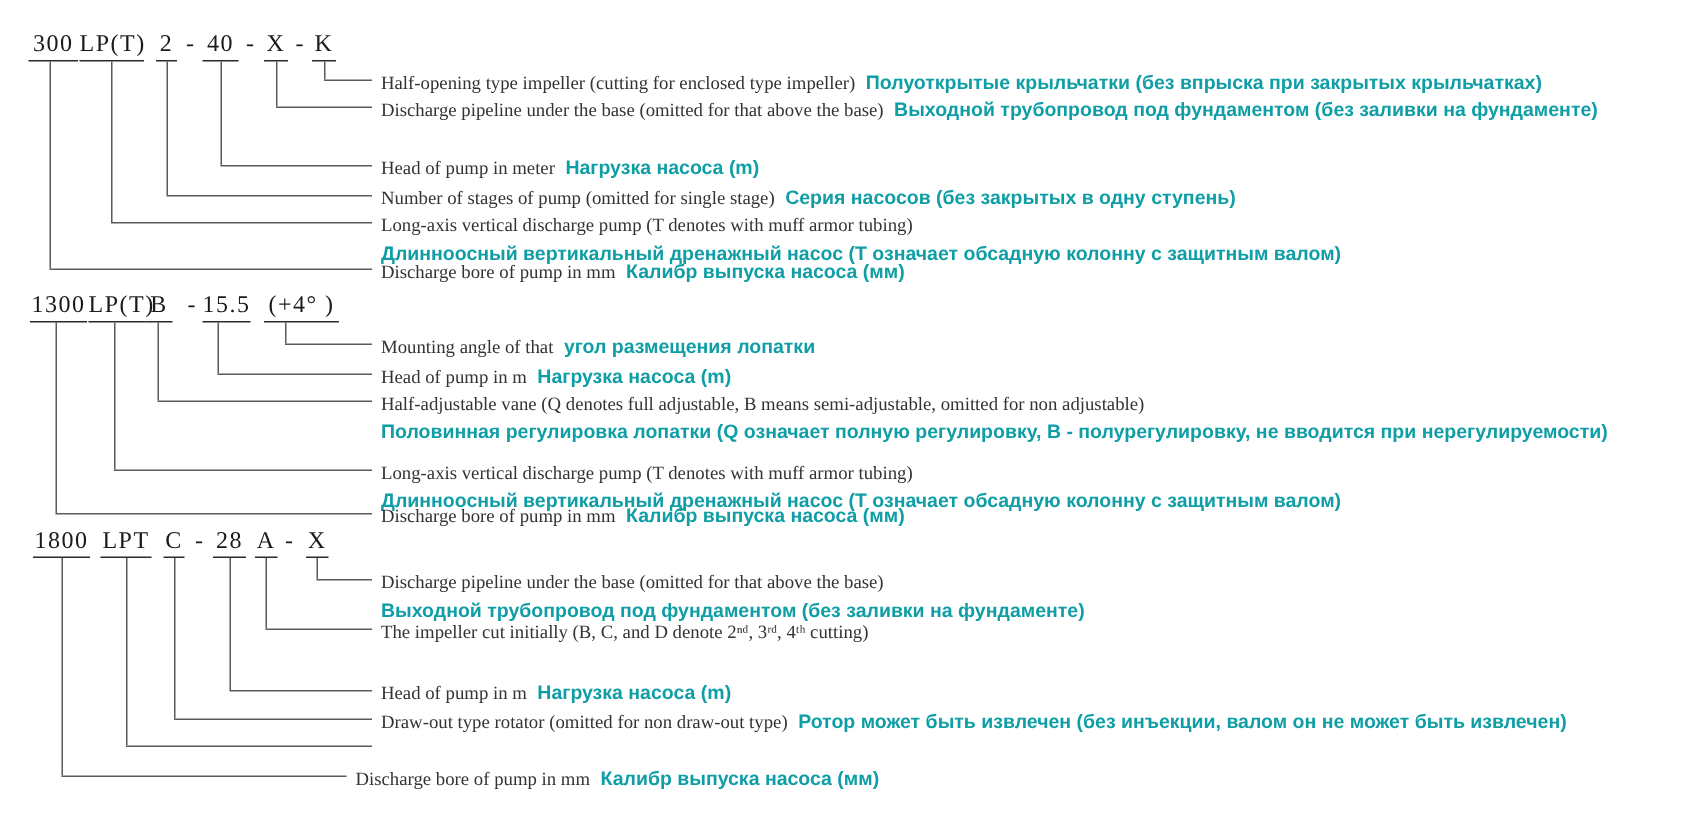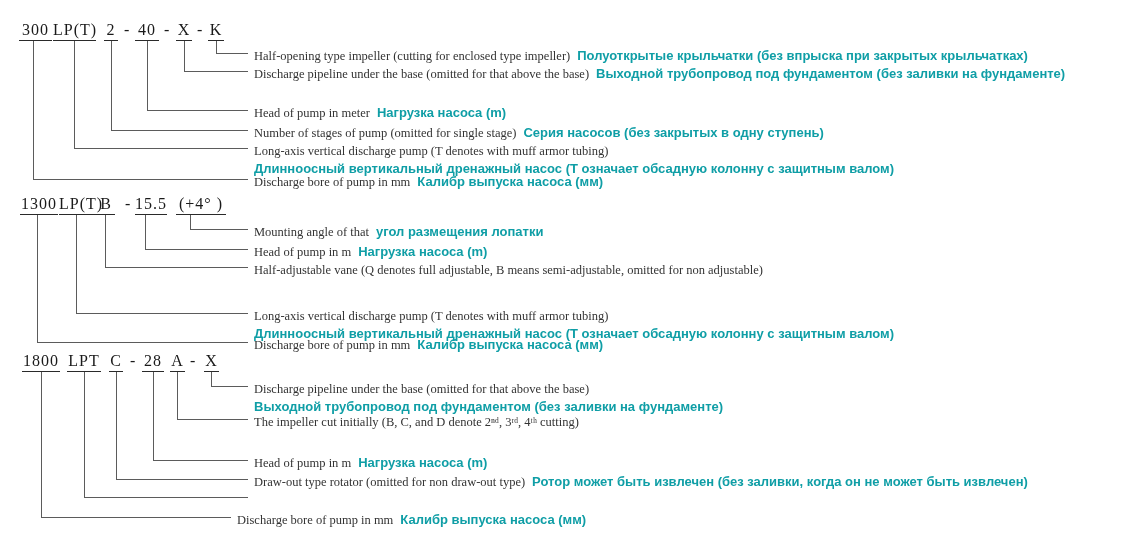--- a/index.html
+++ b/index.html
@@ -135,21 +135,21 @@
   <div class="hline" style="left:76px;top:313px;width:172px"></div>
   <div class="hline" style="left:37px;top:342px;width:211px"></div>
 
   <div class="entry" style="left:254px;top:222px">
     <span class="en">Mounting angle of that</span><span class="ru">угол размещения лопатки</span>
   </div>
   <div class="entry" style="left:254px;top:242px">
     <span class="en">Head of pump in m</span><span class="ru">Нагрузка насоса (m)</span>
   </div>
   <div class="entry stacked" style="left:254px;top:260px">
-    <span class="en">Half-adjustable vane (Q denotes full adjustable, B means semi-adjustable, omitted for non adjustable)</span>
+    <span class="en">Half-adjustable vane (Q denotes full adjustable, B means semi-adjustable, omitted for non adjustable)</span><span class="ru">Половинная регулировка лопатки (Q означает полную регулировку, B - полурегулировку, не вводится при нерегулируемости)</span>
   </div>
   <div class="entry stacked" style="left:254px;top:306px">
     <span class="en">Long-axis vertical discharge pump (T denotes with muff armor tubing)</span><span class="ru">Длинноосный вертикальный дренажный насос (Т означает обсадную колонну с защитным валом)</span>
   </div>
   <div class="entry" style="left:254px;top:335px">
     <span class="en">Discharge bore of pump in mm</span><span class="ru">Калибр выпуска насоса (мм)</span>
   </div>
 
   <span class="seg" style="left:22px;top:353px;width:38px">1800</span>
   <span class="seg" style="left:67px;top:353px;width:34px">LPT</span>
@@ -177,19 +177,19 @@
   <div class="entry stacked" style="left:254px;top:379px">
     <span class="en">Discharge pipeline under the base (omitted for that above the base)</span><span class="ru">Выходной трубопровод под фундаментом (без заливки на фундаменте)</span>
   </div>
   <div class="entry stacked" style="left:254px;top:412px">
     <span class="en">The impeller cut initially (B, C, and D denote 2ⁿᵈ, 3ʳᵈ, 4ᵗʰ cutting)</span>
   </div>
   <div class="entry" style="left:254px;top:453px">
     <span class="en">Head of pump in m</span><span class="ru">Нагрузка насоса (m)</span>
   </div>
   <div class="entry" style="left:254px;top:472px">
-    <span class="en">Draw-out type rotator (omitted for non draw-out type)</span><span class="ru">Ротор может быть извлечен (без заливки, когда он не может быть извлечен)</span>
+    <span class="en">Draw-out type rotator (omitted for non draw-out type)</span><span class="ru">Ротор может быть извлечен (без инъекции, валом он не может быть извлечен)</span>
   </div>
   <div class="entry" style="left:237px;top:510px">
     <span class="en">Discharge bore of pump in mm</span><span class="ru">Калибр выпуска насоса (мм)</span>
   </div>
 
 </div>
 
 </body></html>

